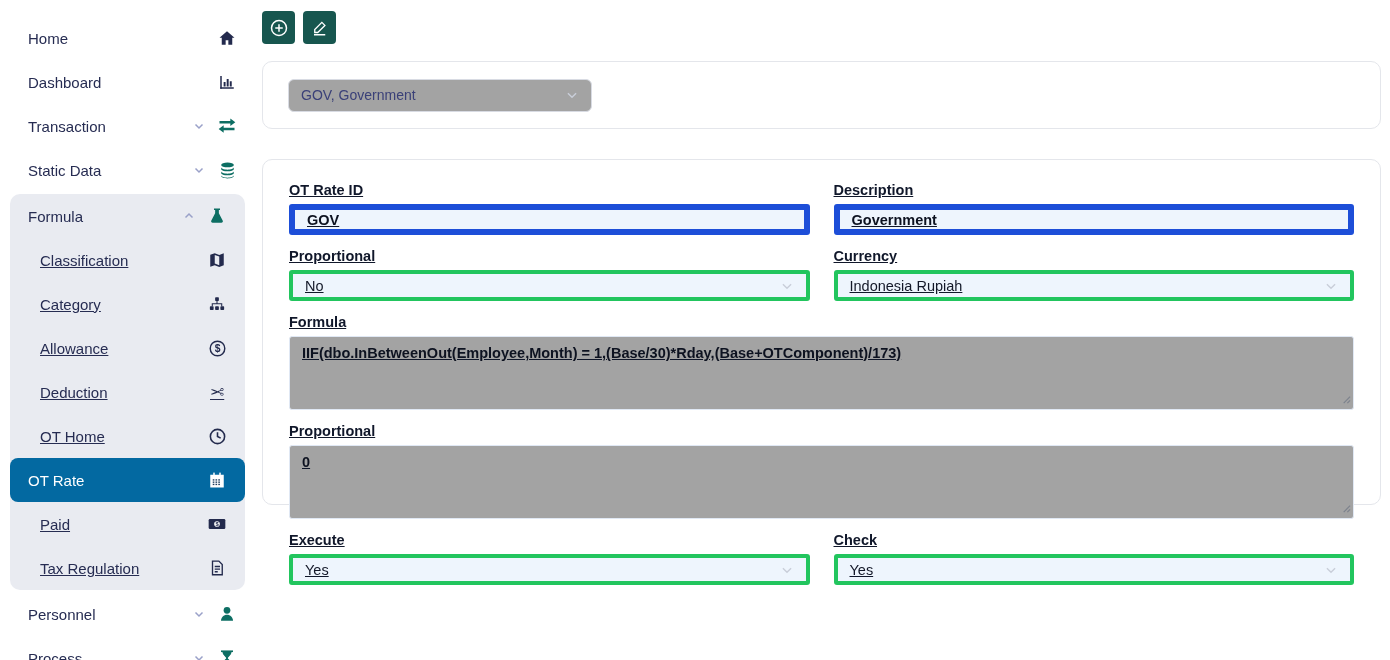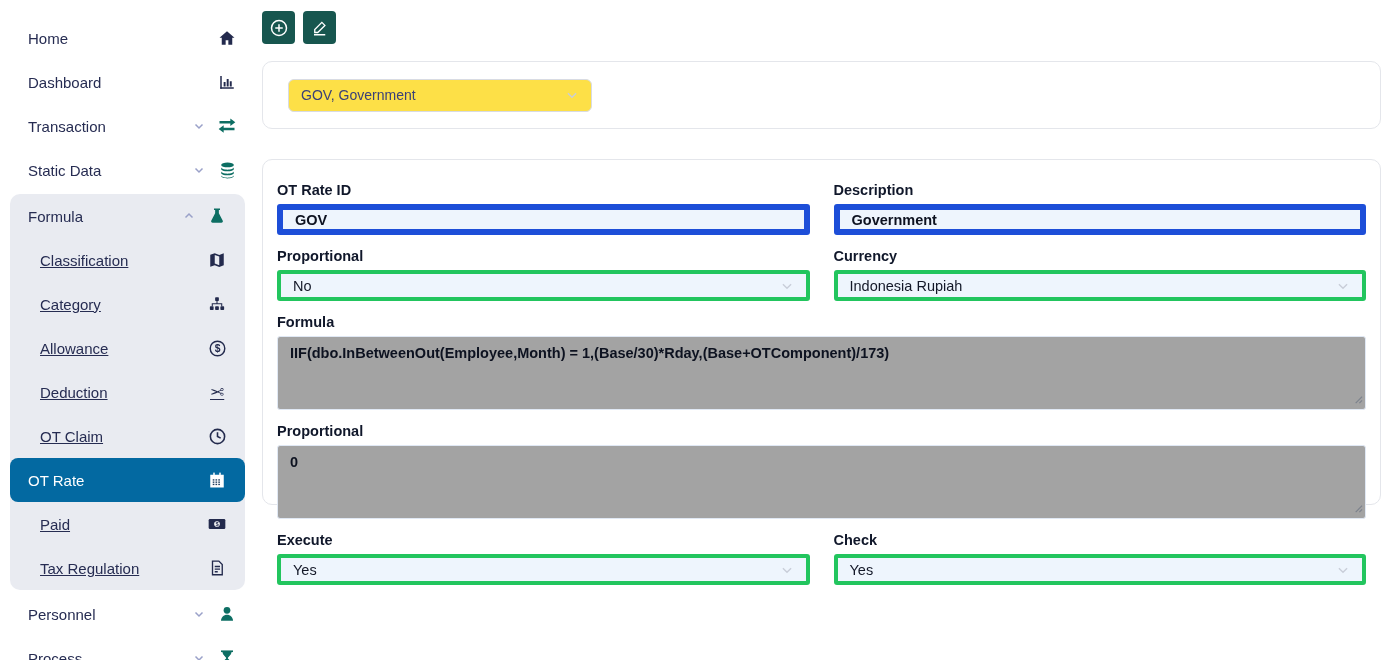--- a/index.html
+++ b/index.html
@@ -41,24 +41,24 @@
   .toolbar { margin-top:11px; display:flex; gap:8px; }
   .tbtn {
     width:33px; height:33px; background:#17564f; border:none; border-radius:4px;
     display:flex; align-items:center; justify-content:center; color:#ffffff; cursor:pointer;
   }
 
   .card {
     background:#ffffff; border:1px solid #e4e6eb; border-radius:10px; width:100%;
   }
   .card.filter { margin-top:17px; height:68px; display:flex; align-items:center; padding-left:25px; }
-  .card.form { margin-top:30px; height:346px; padding:22px 14px; }
+  .card.form { margin-top:30px; height:346px; padding:22px 26px;text-decoration:underline; }
 
   .selectbox {
-    height:33px; background:#fde047; border:1px solid #d8dbe3; border-radius:6px;
+    height:33px; background:#a3a3a3; border:1px solid #d8dbe3; border-radius:6px;
     display:flex; align-items:center; padding:0 12px; cursor:pointer;gap:20px;
   }
   .selectbox.top { width:304px; color:#3a4078; font-size:14px; }
   .selectbox .sval { flex:1; white-space:nowrap; overflow:hidden; }
   .selectbox .schev { color:#c9ced9; display:flex; align-items:center; }
 
   .grid2 { display:grid; grid-template-columns:1fr 1fr; column-gap:24px; }
   .field { margin-bottom:13px; }
   .field .flabel { font-size:14.5px; font-weight:bold; color:#10172a; margin-bottom:6px; }
   .input {
@@ -196,21 +196,21 @@
 
     <div class="side-item child">
       <span class="lbl">Deduction</span>
       <span class="spacer"></span>
       <span class="ic">
           <span class="scissors-glyph">✂</span>
         </span>
     </div>
 
     <div class="side-item child">
-      <span class="lbl">OT Claim</span>
+      <span class="lbl">OT Home</span>
       <span class="spacer"></span>
       <span class="ic icon-navy">
         <svg width="19" height="19" viewBox="0 0 24 24" fill="none" stroke="currentColor" stroke-width="2">
             <circle cx="12" cy="12" r="9"></circle>
             <polyline points="12,6.5 12,12 16,14"></polyline>
           </svg>
       </span>
     </div>
 
     <div class="side-item selected">

